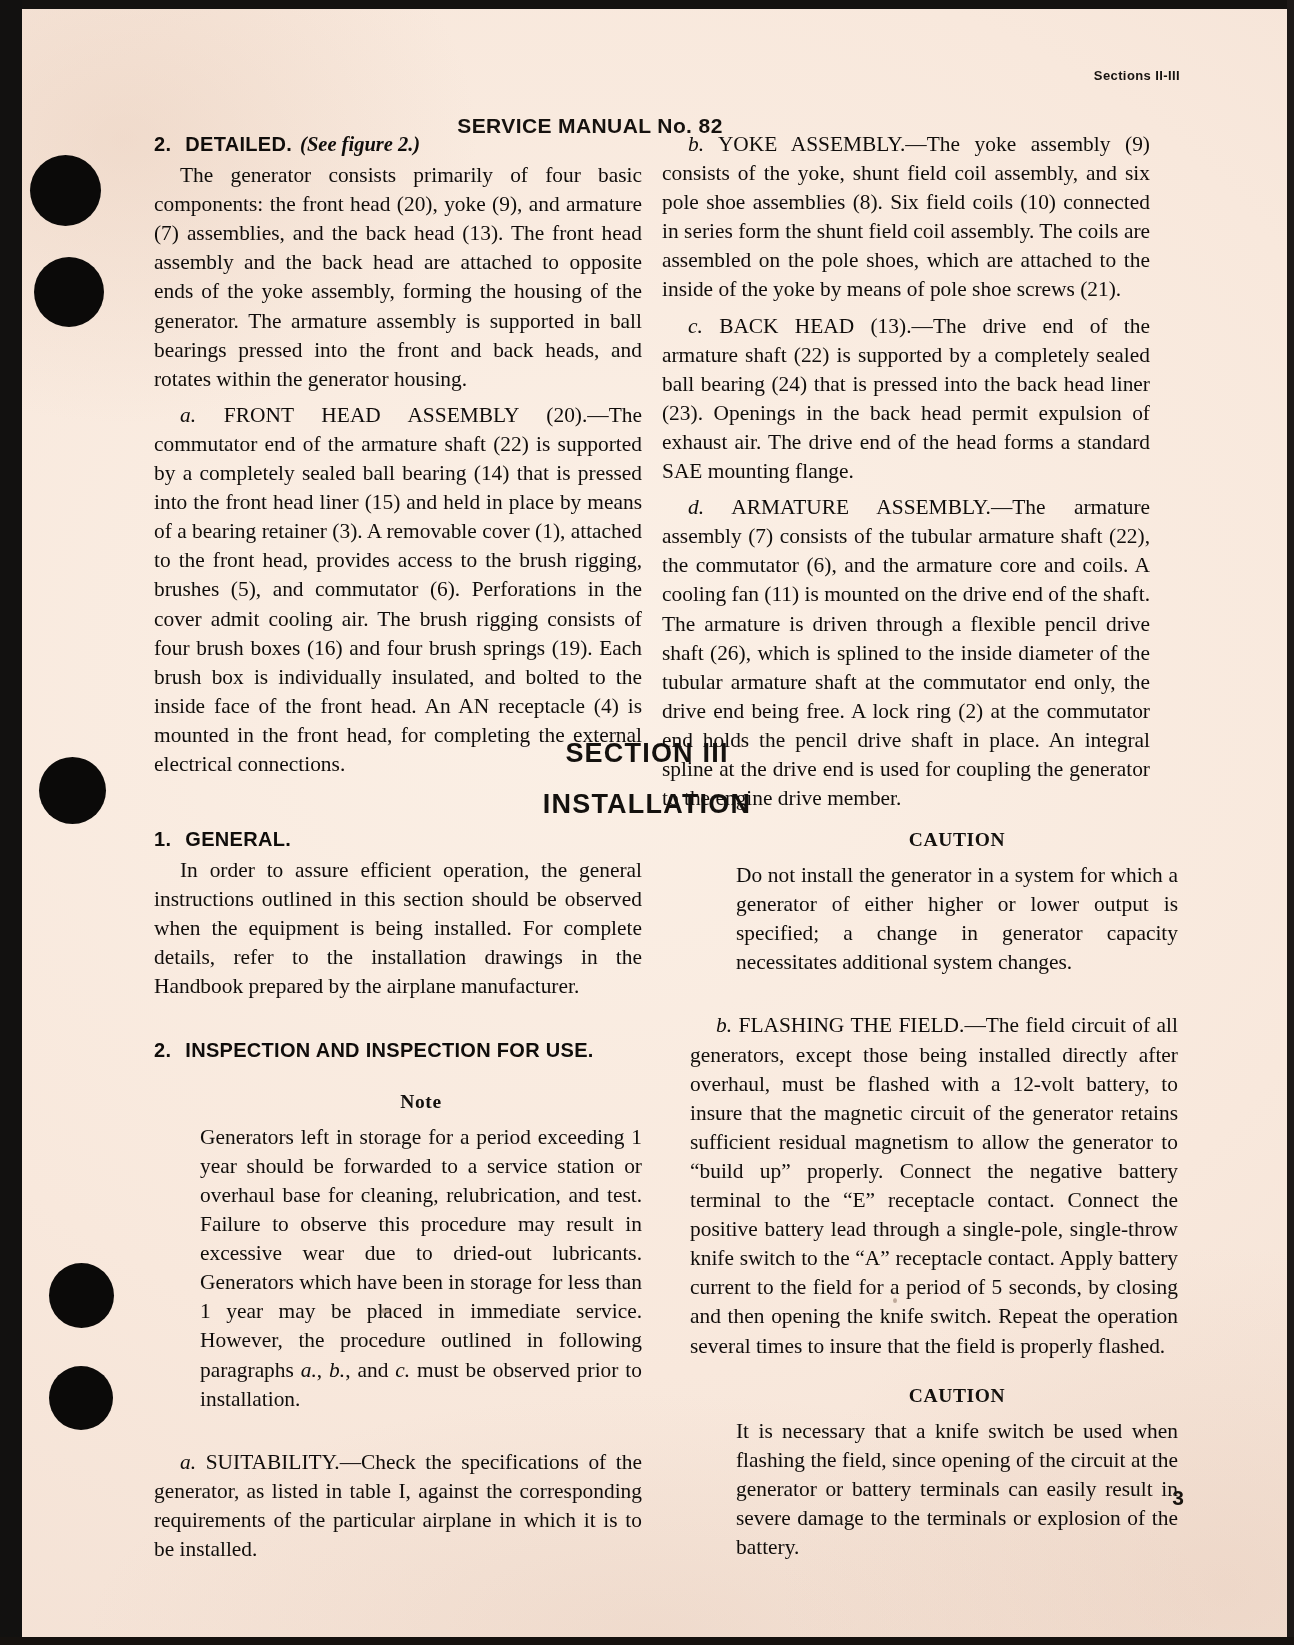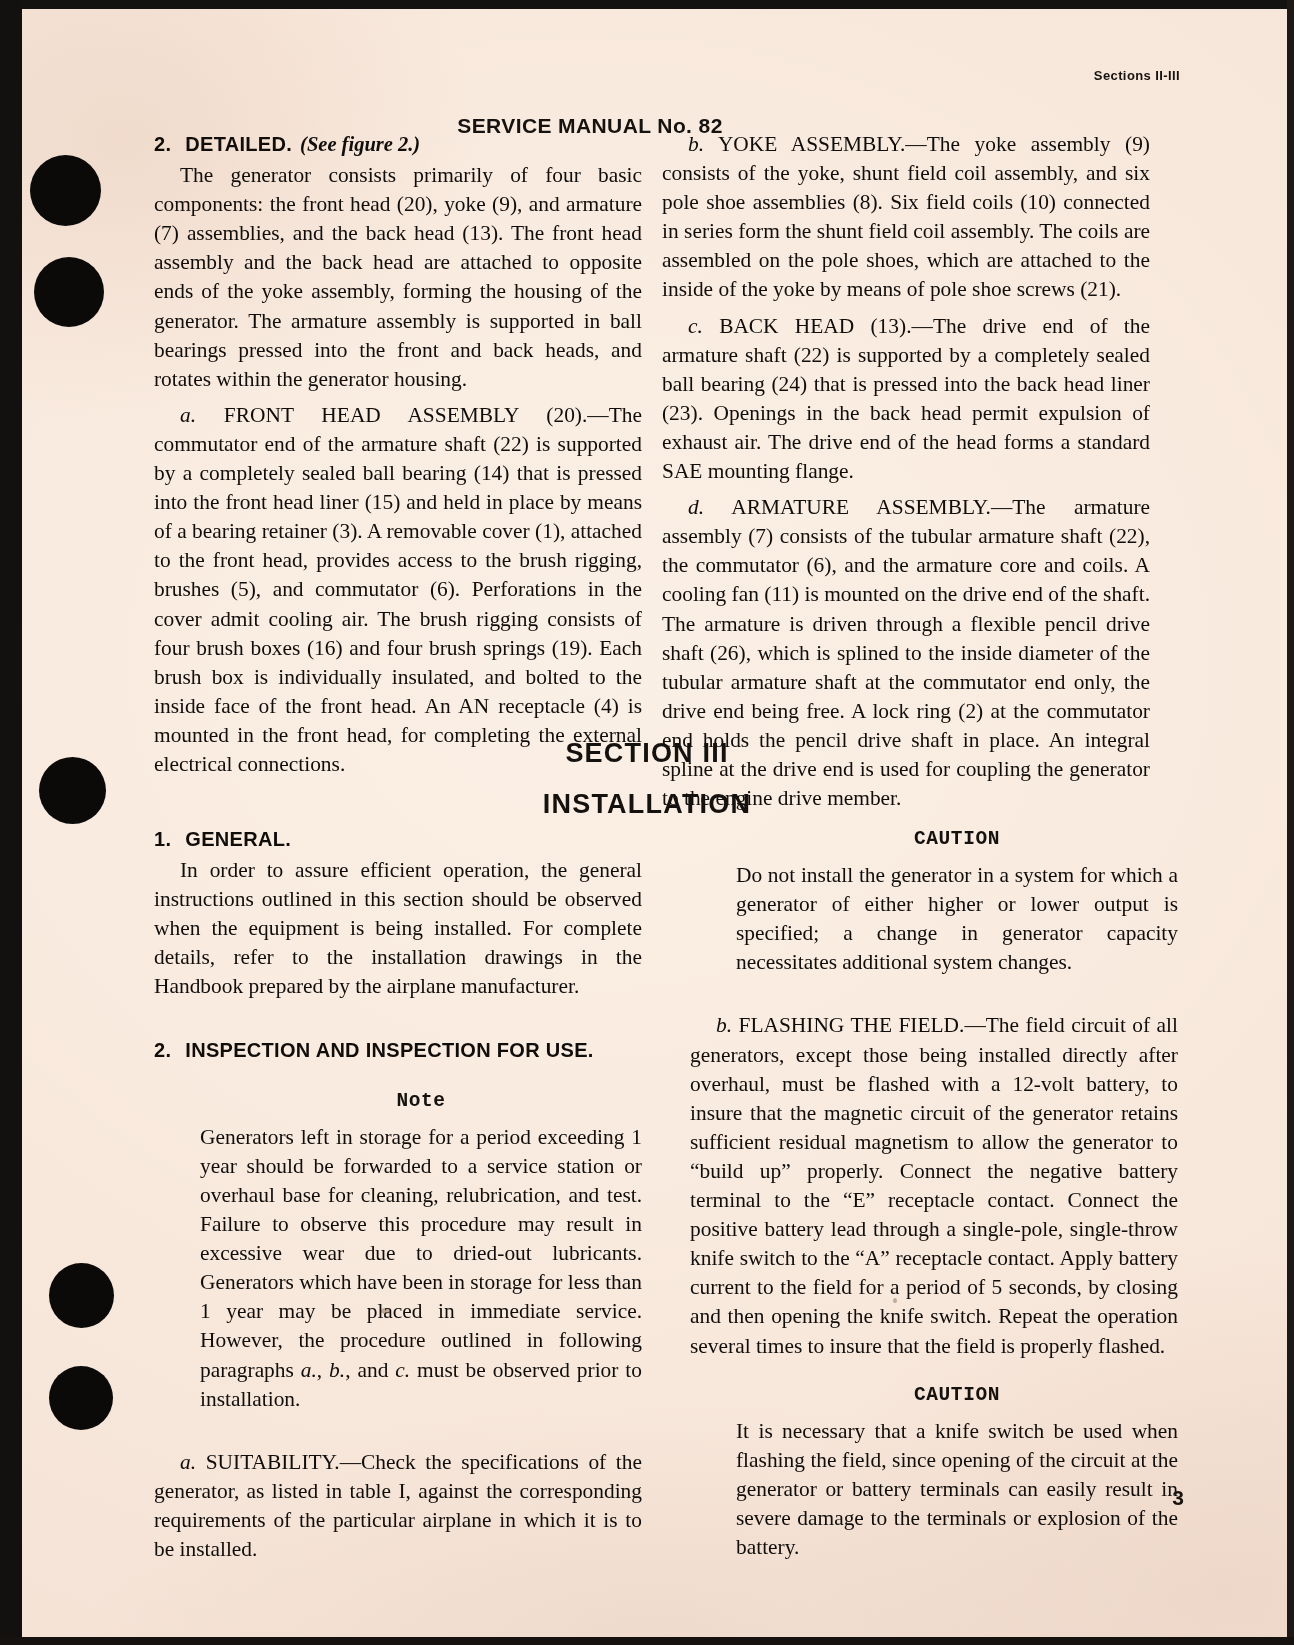--- a/index.html
+++ b/index.html
@@ -155,21 +155,21 @@
     margin-bottom: 20px;
   }
   .section-title .st-2 {
     font-size: 27px;
     letter-spacing: 1.2px;
     margin-top: 8px;
   }
 
   
   .mini-head {
-    font-family: Liberation Mono, monospace;
+    font-family: Liberation Serif, serif;
     font-weight: bold;
     font-size: 19.5px;
     letter-spacing: 0.6px;
     text-align: center;
     text-indent: 0;
     margin: 0;
     color: #14110e;
   }
   .indented {
     margin-left: 46px;

